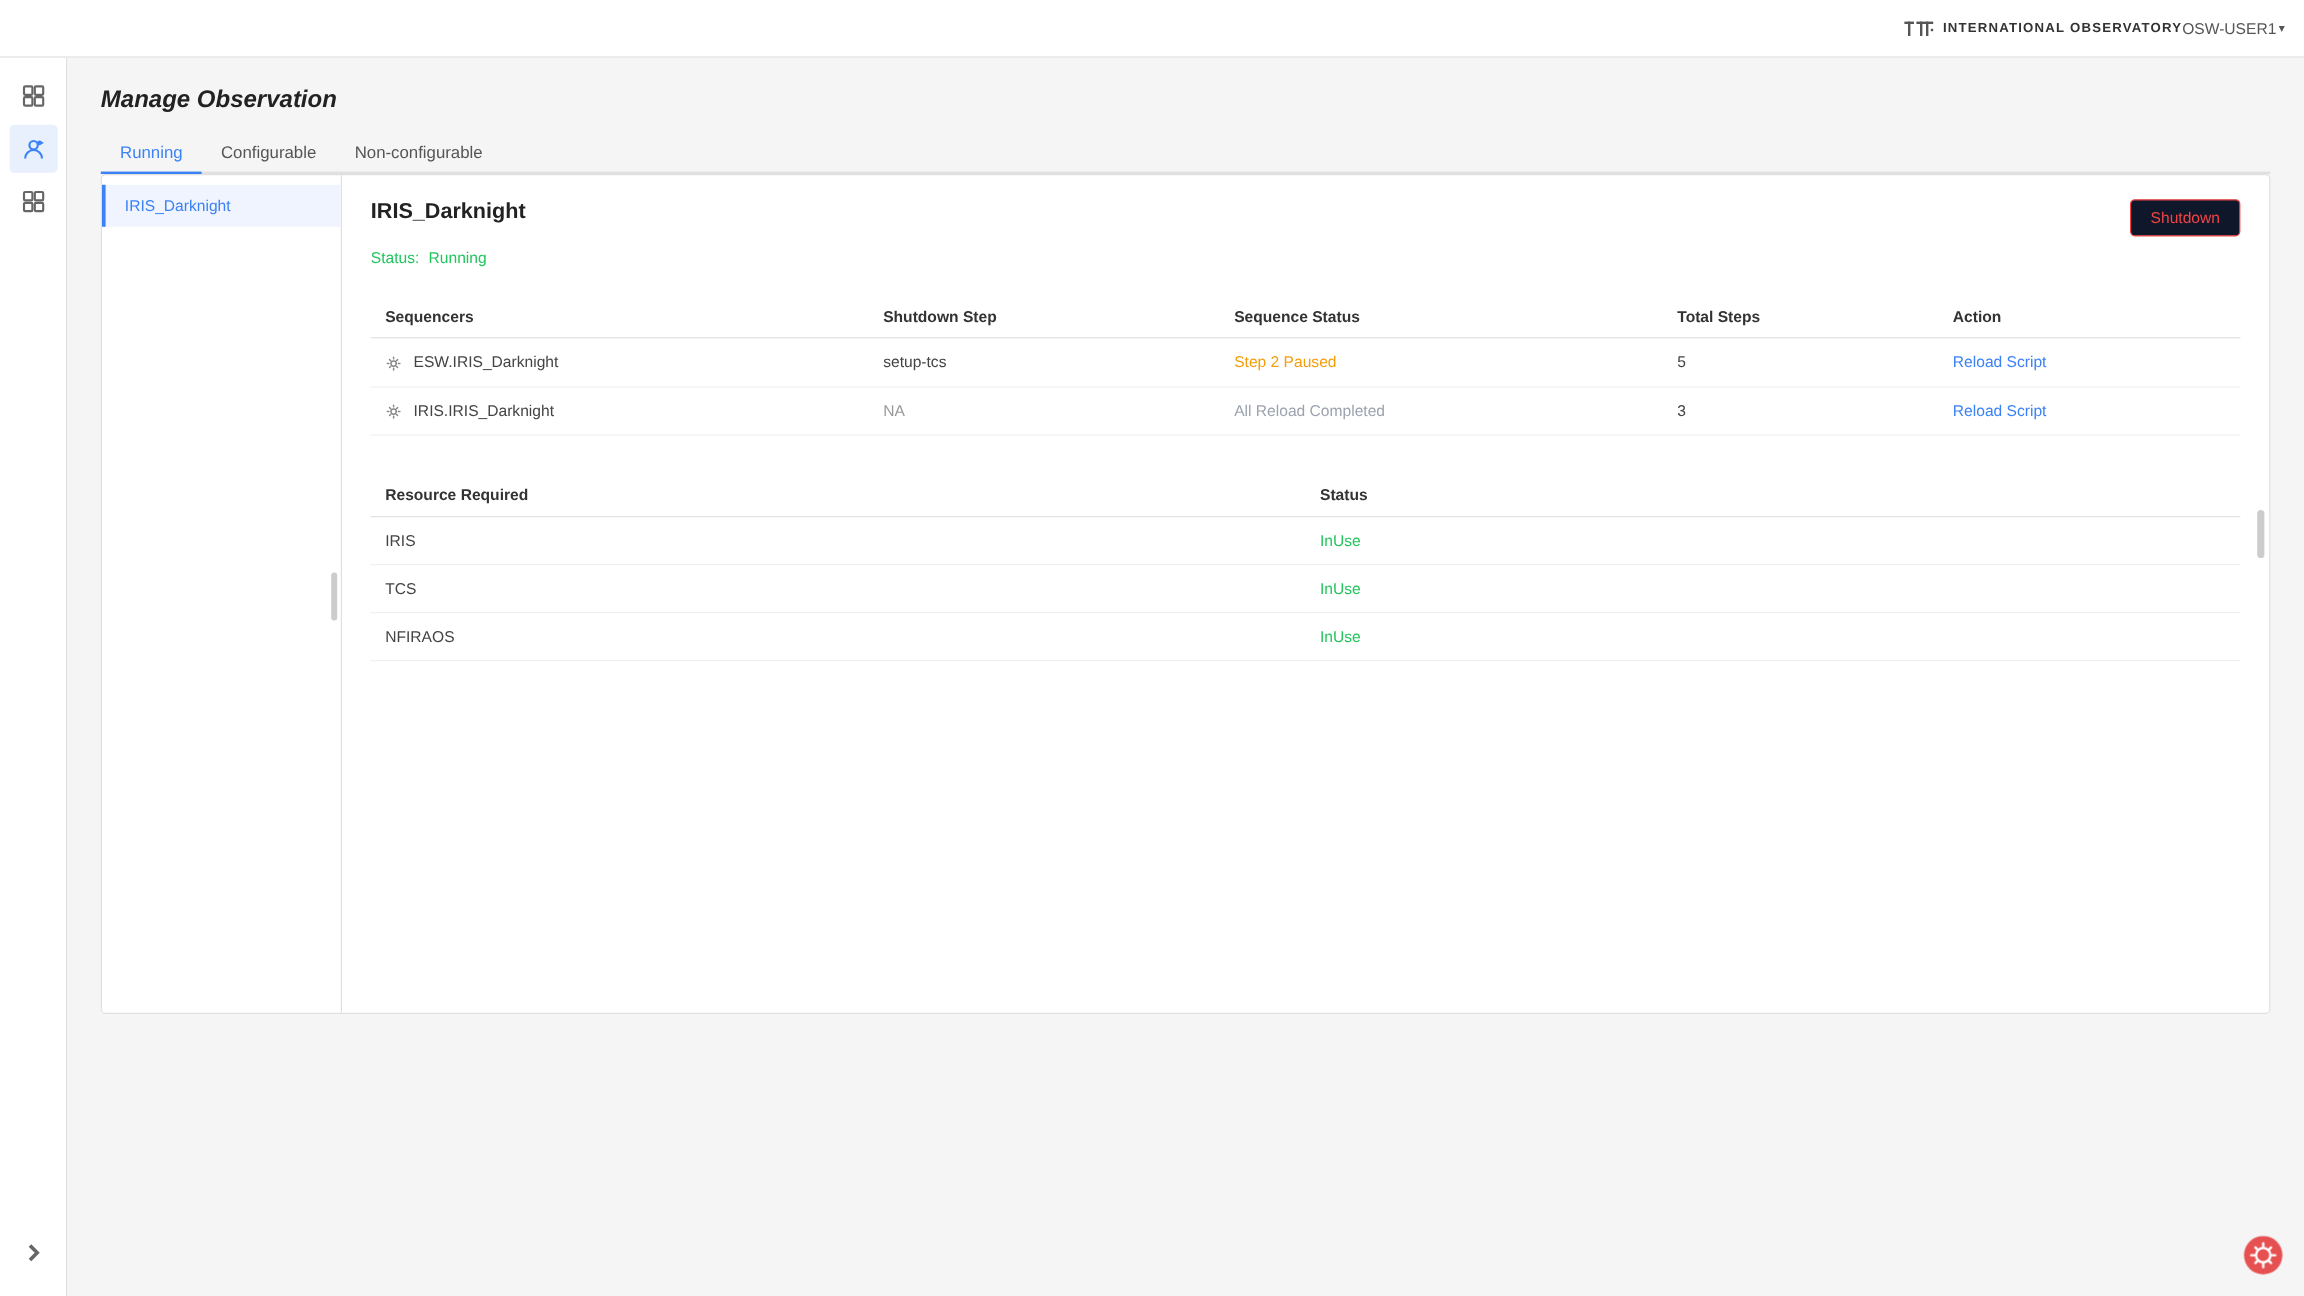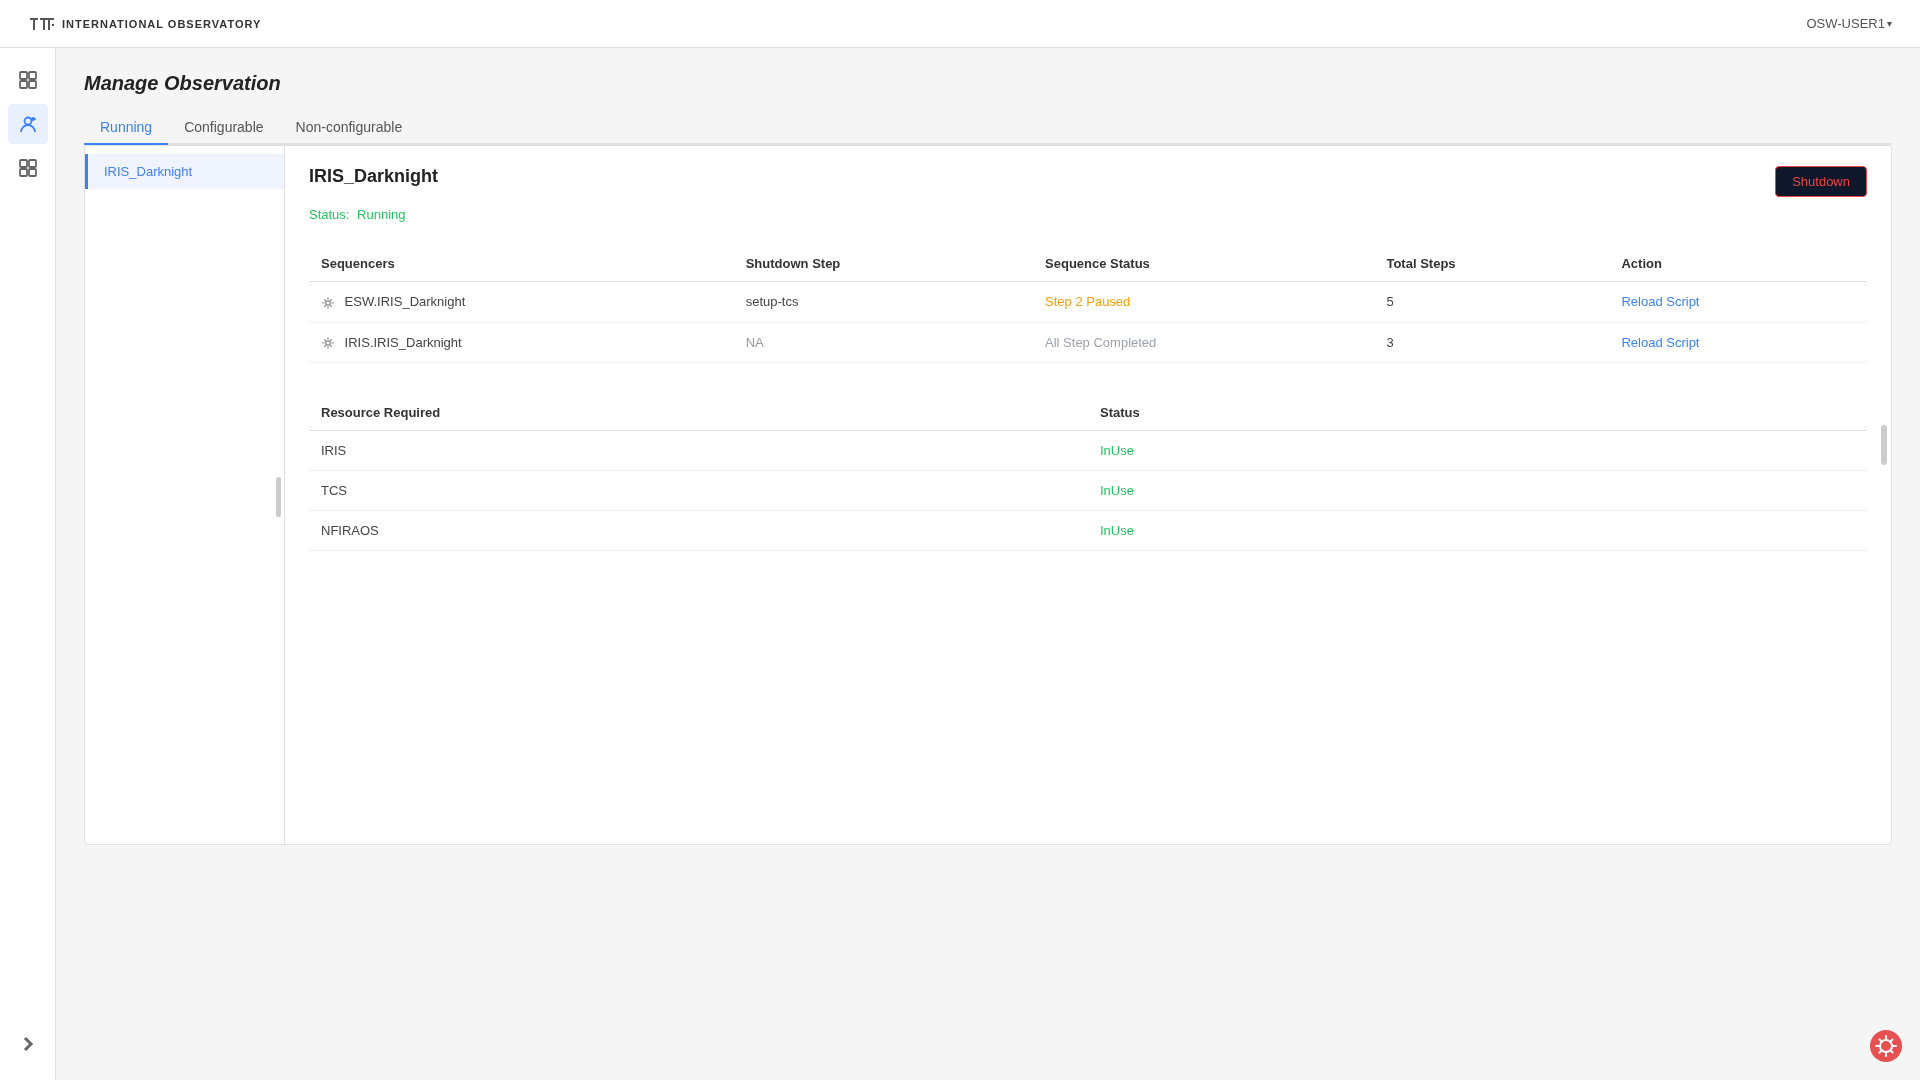--- a/index.html
+++ b/index.html
@@ -1,21 +1,21 @@
 <!DOCTYPE html>
 <html><head>
   <meta charset="utf-8">
   <style>
     * { box-sizing: border-box; margin: 0; padding: 0; }
     body { font-family: 'Segoe UI', Arial, sans-serif; font-size: 14px; background: #f5f5f5; color: #333; height: 1080px; width: 1920px; overflow: hidden; }
 
     
     .topnav {
-      display: flex; align-items: center; justify-content: space-between;
-      background: #fff; height: 48px; padding: 0 28px;
+      display: flex; align-items: center; justify-content: flex-end;
+      background: #fff; height: 48px; padding: 0 16px;
       border-bottom: 1px solid #e0e0e0; position: fixed; top: 0; left: 0; right: 0; z-index: 100;
     }
     .topnav-left { display: flex; align-items: center; gap: 8px; }
     .tmt-logo { display: flex; align-items: center; gap: 6px; }
     .logo-icon { width: 28px; height: 28px; }
     .topnav-right { display: flex; align-items: center; gap: 2px; font-size: 13px; color: #555; cursor: pointer; }
     .topnav-right .chevron { font-size: 10px; }
 
     
     .sidebar {
@@ -228,21 +228,21 @@
     </tr>
             <tr>
       <td>
         <svg viewBox="0 0 16 16" fill="none" stroke="#888" stroke-width="1.4" width="14" height="14" style="vertical-align:middle;margin-right:6px;">
           <circle cx="8" cy="8" r="2.5"></circle>
           <path d="M8 2v1.5M8 12.5V14M2 8h1.5M12.5 8H14M4.2 4.2l1 1M10.8 10.8l1 1M4.2 11.8l1-1M10.8 5.2l1-1" stroke-linecap="round"></path>
         </svg>
         IRIS.IRIS_Darknight
       </td>
       <td class="na">NA</td>
-      <td class="completed">All Step Completed</td>
+      <td class="completed">All Reload Completed</td>
       <td class="">3</td>
       <td class="link">Reload Script</td>
     </tr>
           </tbody>
       </table>
 
       <table class="resource-table">
         <thead>
           <tr>
             <th style="width:50%;">Resource Required</th>

